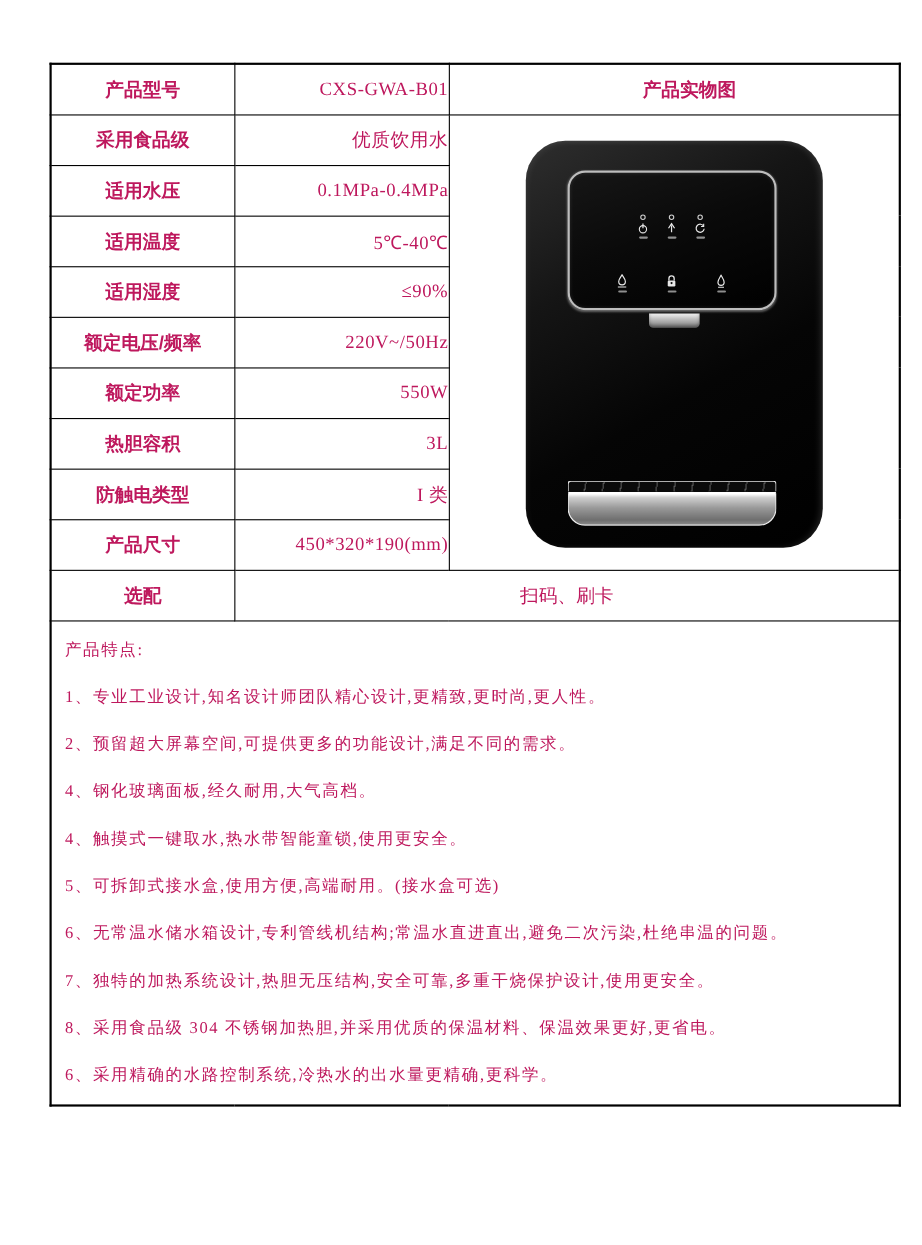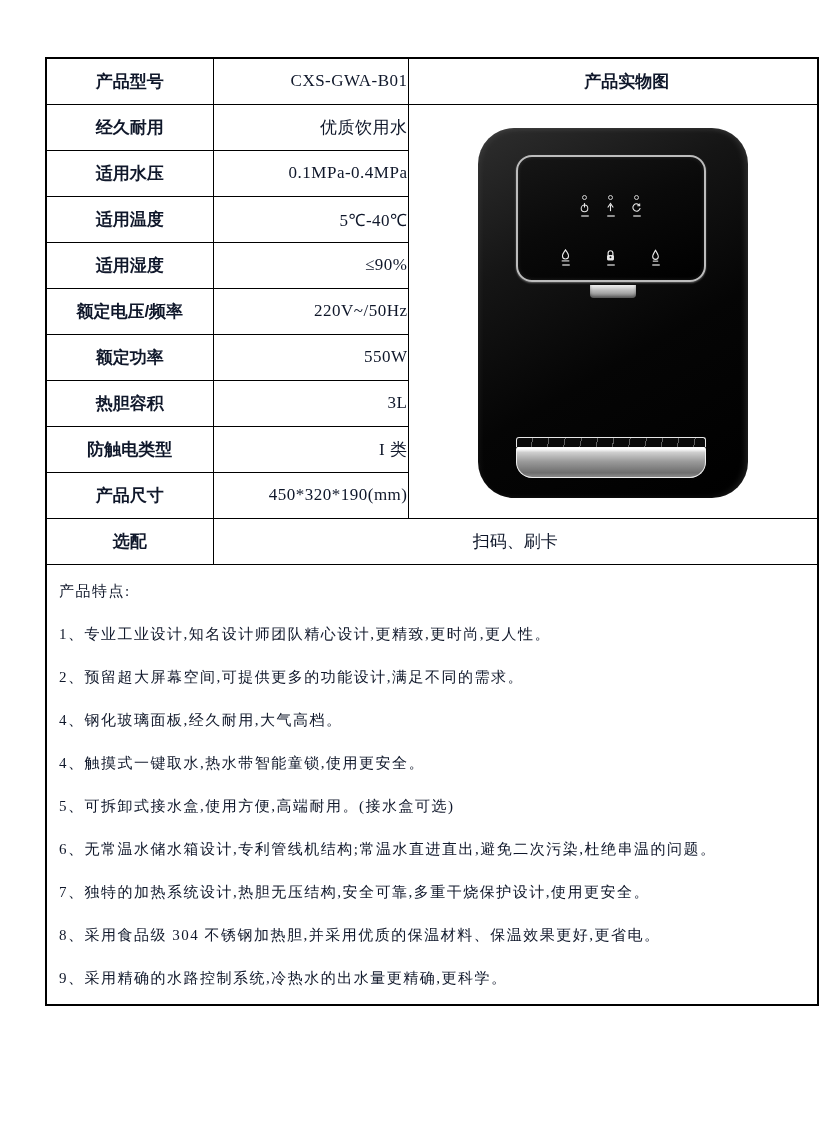--- a/index.html
+++ b/index.html
@@ -1,19 +1,19 @@
 <!DOCTYPE html>
 <html><head>
 <meta charset="utf-8">
 <style>
   * { margin:0; padding:0; box-sizing:border-box; }
   html,body { background:#ffffff; }
   .page {
     position:relative; width:838px; height:1132px; background:#fff;
-    font-family:"Liberation Serif", serif; color:#0f172a; overflow:hidden;
+    font-family:"Liberation Serif", serif; color:#be185d; overflow:hidden;
   }
   table.spec {
     position:absolute; left:45px; top:57px; width:773px;
     border-collapse:collapse; table-layout:fixed;
   }
   table.spec td { border:1px solid #000; }
   table.spec { border:2px solid #000; }
   td.lbl {
     width:167px; height:46px; text-align:center; vertical-align:middle;
     font-family:"Liberation Sans", sans-serif; font-weight:bold; font-size:17px;
@@ -84,21 +84,21 @@
 
 <div class="page">
   <table class="spec">
     <tbody>
         <tr>
       <td class="lbl">产品型号</td>
       <td class="val">CXS-GWA-B01</td>
       <td class="imghdr" style="width:410px;padding-left:28px;">产品实物图</td>
     </tr>
     <tr>
-      <td class="lbl">经久耐用</td>
+      <td class="lbl">采用食品级</td>
       <td class="val">优质饮用水</td>
       <td class="imgcell" rowspan="9">
 
         <div class="device">
           <div class="panel">
             <div class="ind-row">
               <div class="ind">
                 <div class="ring"></div>
                 <svg class="glyph" width="11" height="11" viewBox="0 0 12 12">
                   <circle cx="6" cy="7" r="3.6" fill="none" stroke="#e8e8e8" stroke-width="1.1"></circle>
@@ -195,18 +195,18 @@
       <td class="features" colspan="3">
         <p>产品特点:</p>
         <p>1、专业工业设计,知名设计师团队精心设计,更精致,更时尚,更人性。</p>
         <p>2、预留超大屏幕空间,可提供更多的功能设计,满足不同的需求。</p>
         <p>4、钢化玻璃面板,经久耐用,大气高档。</p>
         <p>4、触摸式一键取水,热水带智能童锁,使用更安全。</p>
         <p>5、可拆卸式接水盒,使用方便,高端耐用。(接水盒可选)</p>
         <p>6、无常温水储水箱设计,专利管线机结构;常温水直进直出,避免二次污染,杜绝串温的问题。</p>
         <p>7、独特的加热系统设计,热胆无压结构,安全可靠,多重干烧保护设计,使用更安全。</p>
         <p>8、采用食品级 304 不锈钢加热胆,并采用优质的保温材料、保温效果更好,更省电。</p>
-        <p>9、采用精确的水路控制系统,冷热水的出水量更精确,更科学。</p>
+        <p>6、采用精确的水路控制系统,冷热水的出水量更精确,更科学。</p>
       </td>
     </tr>
   </tbody>
     </table>
 </div>
 
 </body></html>

